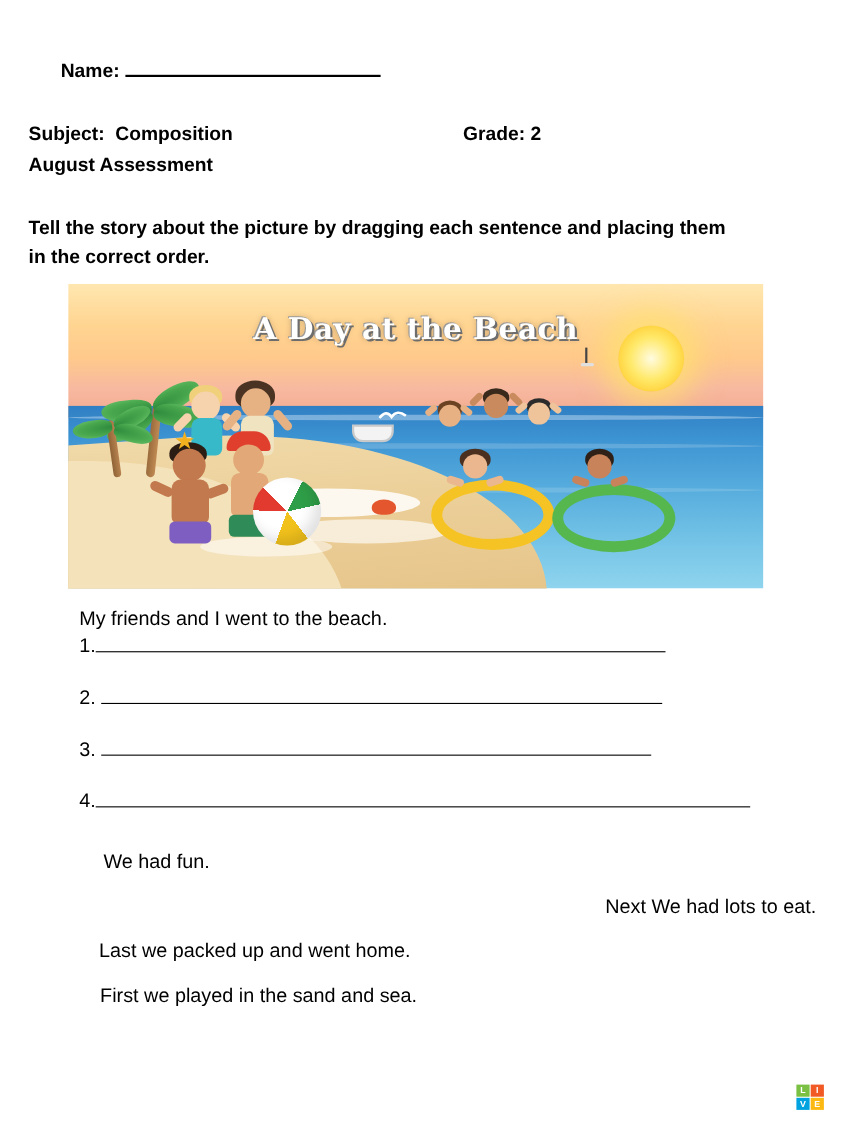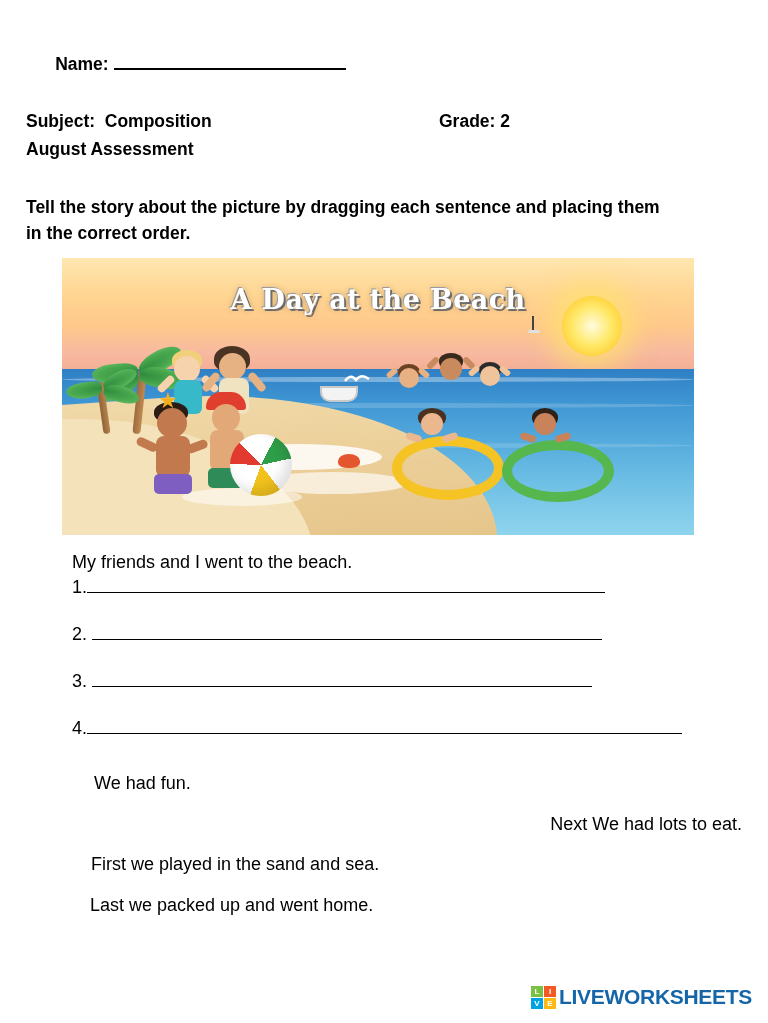--- a/index.html
+++ b/index.html
@@ -23,21 +23,20 @@
   }
 
   
   .hdr-row {
     display: flex;
     align-items: baseline;
     font-weight: bold;
     font-size: 17.5px;
     line-height: 1.62;
     white-space: pre;
-    gap: 18px;
   }
   .hdr-label { font-weight: bold; }
   .hdr-line {
     display: inline-block;
     border-bottom: 2px solid #000;
     height: 16px;
   }
   .name-line { width: 232px; }
   .date-line { width: 254px; }
   .col-left { width: 395px; }
@@ -391,27 +390,26 @@
   <div class="blank-row">
     <span class="num">3. </span><span class="rule r3"></span>
   </div>
   <div class="blank-row">
     <span class="num">4.</span><span class="rule r4"></span>
   </div>
 
   <div class="draggables">
     <div class="item d1">We had fun.</div>
     <div class="item d2">Next We had lots to eat.</div>
+    <div class="item d3">Last we packed up and went home.</div>
     <div class="item d4">First we played in the sand and sea.</div>
-    <div class="item d3">Last we packed up and went home.</div>
   </div>
 
   <div class="footer">
     <div class="logo-sq">
       <div class="lg1">L</div>
       <div class="lg2">I</div>
       <div class="lg3">V</div>
       <div class="lg4">E</div>
     </div>
-    <div class="logo-text">LIVEWORKSHEETS</div>
   </div>
 
 </div>
 
 </body></html>

